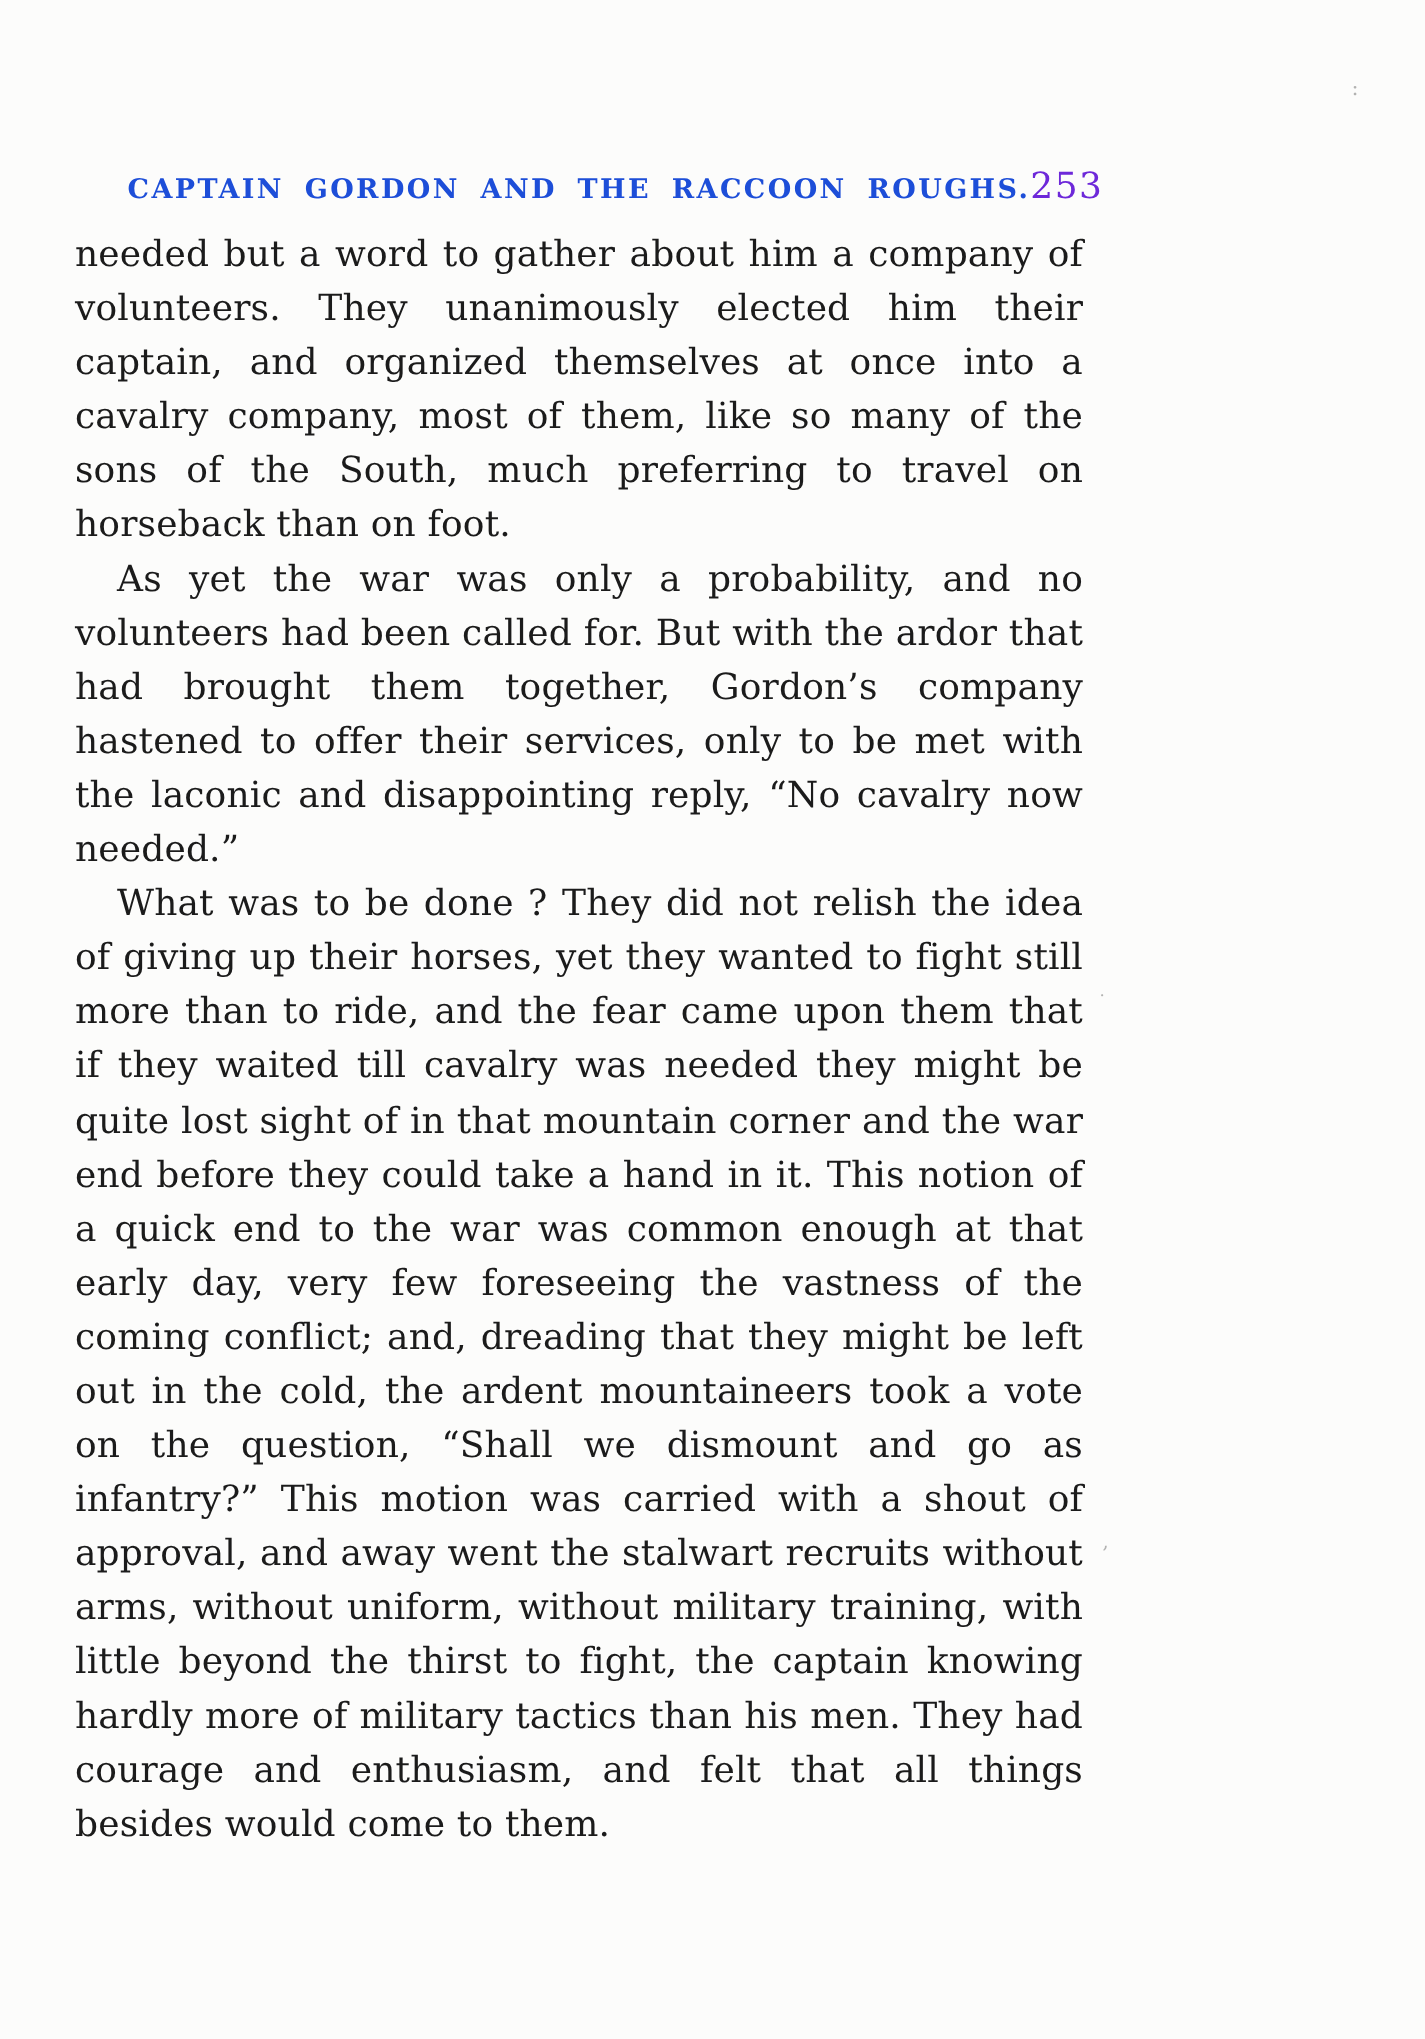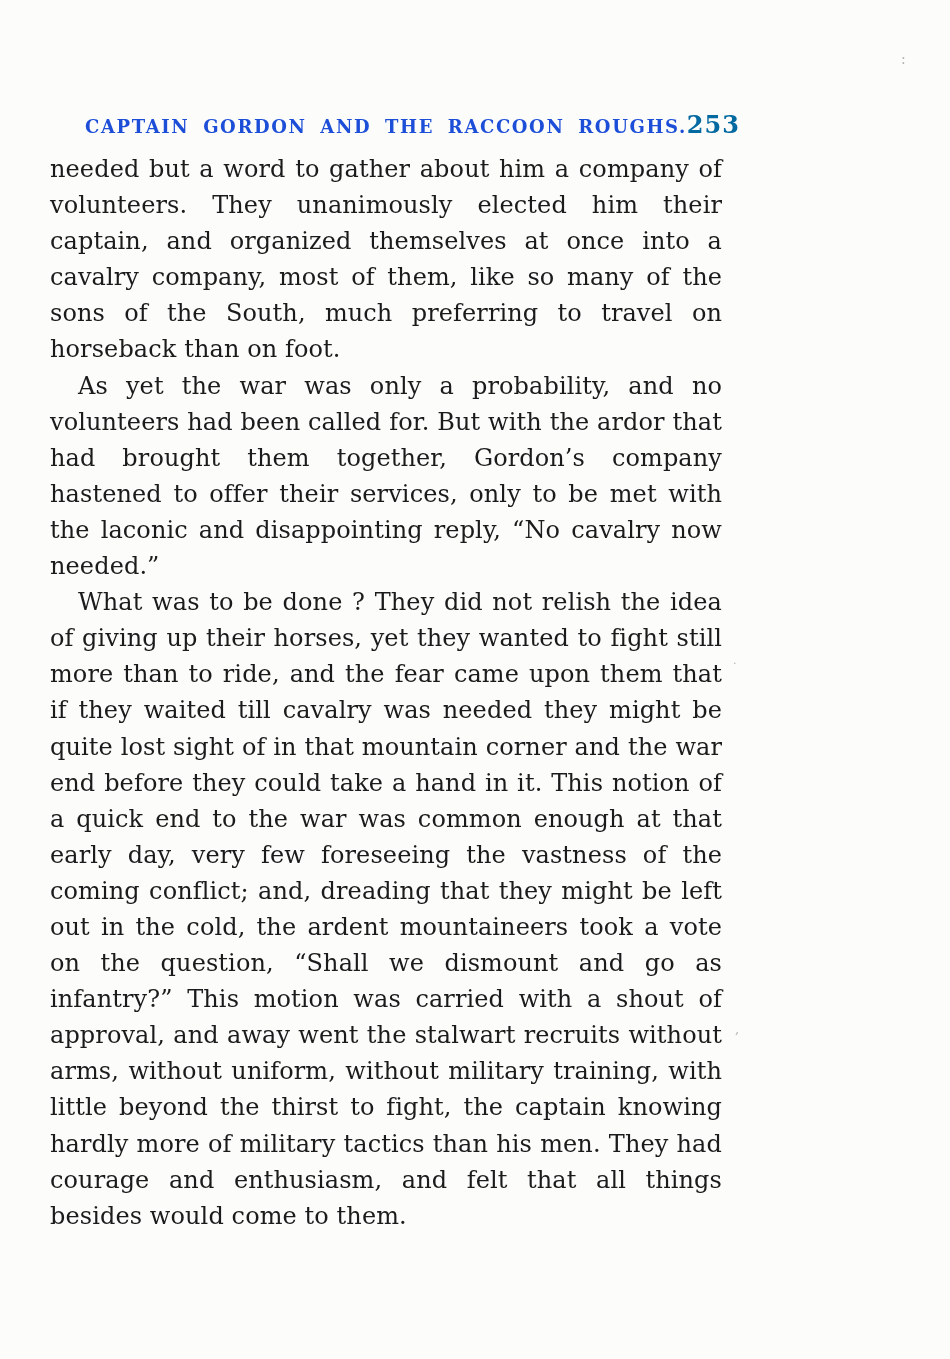--- a/index.html
+++ b/index.html
@@ -30,23 +30,23 @@
     margin-left: 35px;
     font-size: 18px;
     font-weight: bold;
     letter-spacing: 1.6px;
     word-spacing: 6px;
     color: #1d4ed8;
     white-space: nowrap;
   }
   .page-number {
     font-size: 24px;
-    font-weight: bold;
+    font-weight: normal;
     letter-spacing: 1px;
-    color: #0369a1;
+    color: #6d28d9;
   }
   .body-text {
     position: absolute;
     top: 151px;
     left: 50px;
     width: 672px;
     font-size: 24px;
     line-height: 36.1px;
     text-align: justify;
     letter-spacing: 0.1px;

